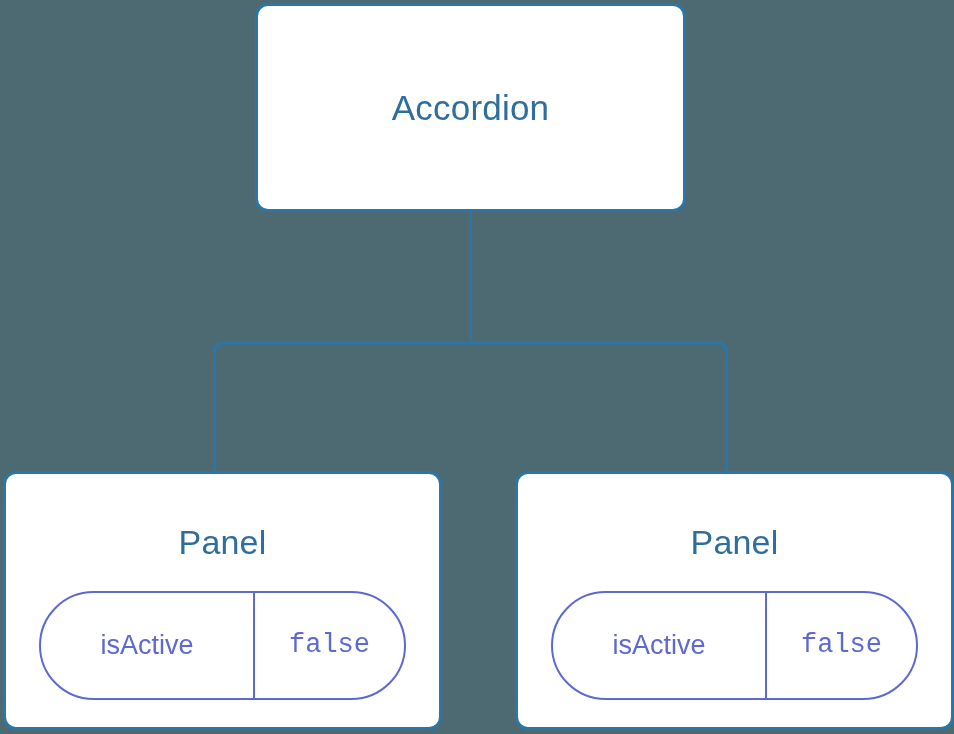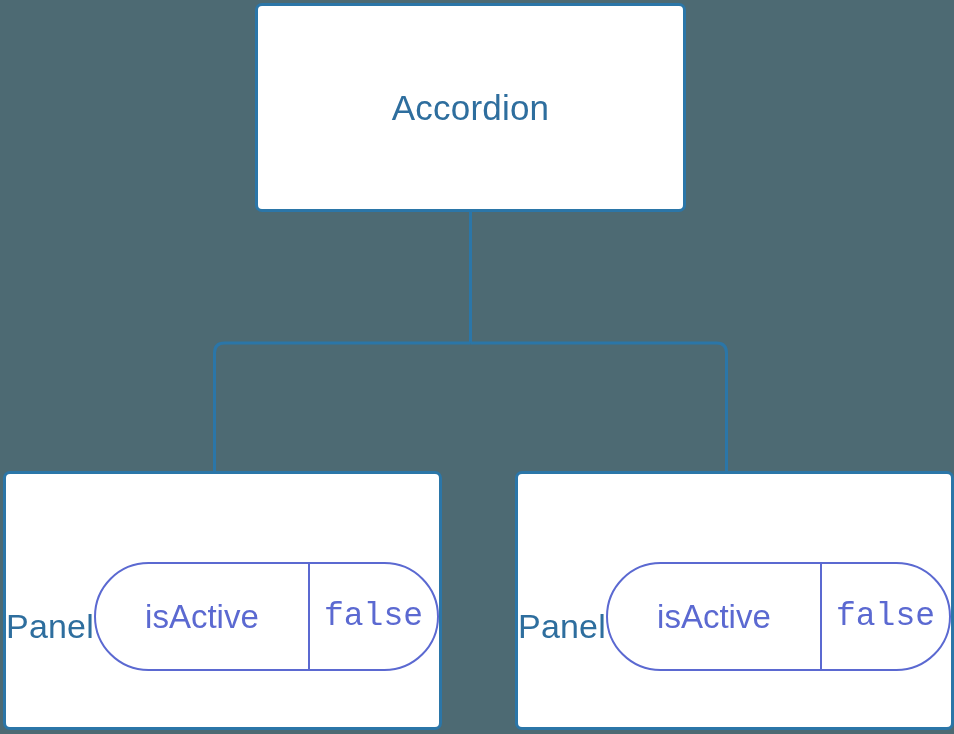--- a/index.html
+++ b/index.html
@@ -33,39 +33,39 @@
     pointer-events: none;
   }
 
   
   .node {
     position: absolute;
     z-index: 2;
     box-sizing: border-box;
     background: #ffffff;
     border: 3px solid #2b76a8;
-    border-radius: 7px;
+    border-radius: 13px;
   }
 
   .node-root {
     left: 255px;
     top: 3px;
     width: 431px;
     height: 209px;
     display: flex;
     align-items: center;
     justify-content: center;
   }
 
   .node-leaf {
     top: 471px;
     width: 439px;
     height: 259px;
     display: flex;
-    flex-direction: row;
+    flex-direction: column;
     align-items: center;
   }
 
   .node-leaf-left  { left: 3px; }
   .node-leaf-right { left: 515px; }
 
   .node-title {
     color: #2e6e9e;
     font-size: 34px;
     font-weight: 400;
@@ -95,21 +95,21 @@
     display: flex;
     align-items: stretch;
   }
 
   .state-key,
   .state-val {
     display: flex;
     align-items: center;
     justify-content: center;
     color: #5b69d1;
-    font-size: 33px;
+    font-size: 27px;
     line-height: 1;
     white-space: nowrap;
     box-sizing: border-box;
   }
 
   .state-key {
     width: 214px;
     border-right: 2px solid #5b69d1;
   }
 

